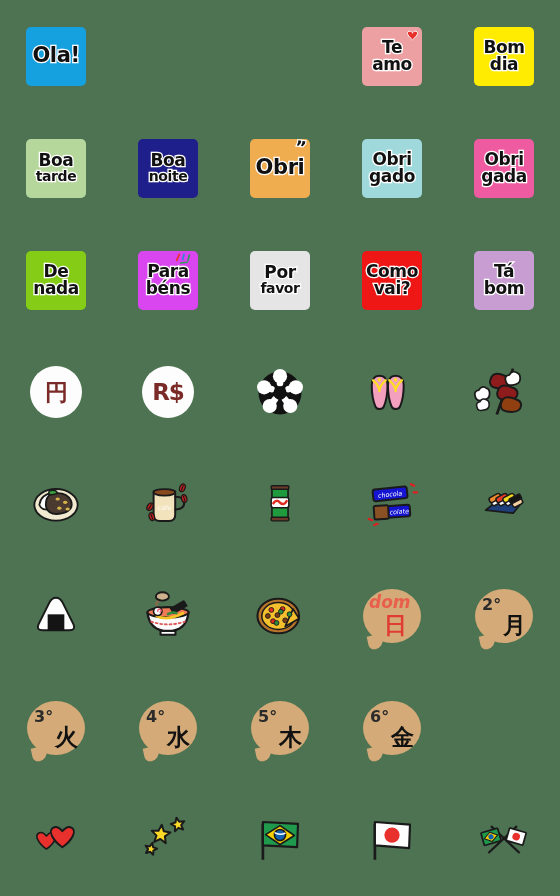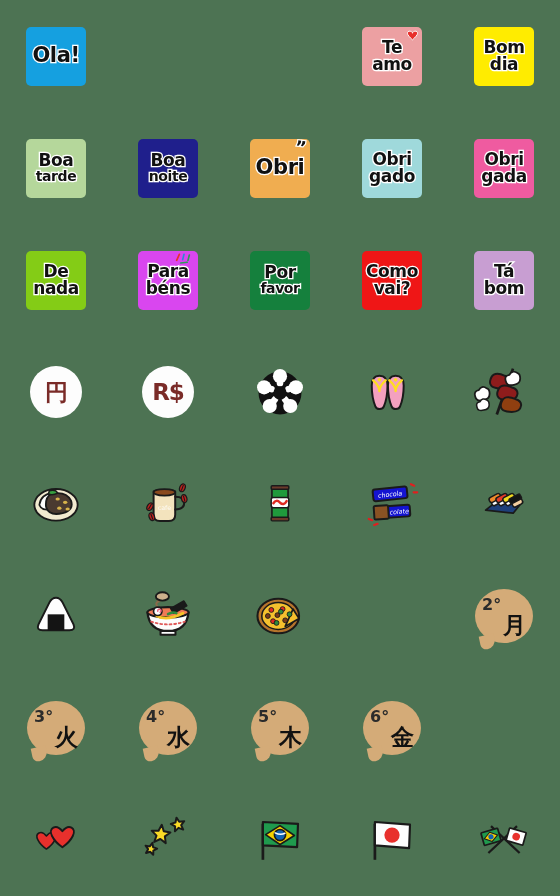--- a/index.html
+++ b/index.html
@@ -175,21 +175,21 @@
         <div class="ln">béns</div>
         <svg viewBox="0 0 60 60" width="26" height="20" class="deco" style="top: 2px; right: 1px;">
           <line x1="8" y1="22" x2="16" y2="4" stroke="#e8302c" stroke-width="5" stroke-linecap="round"></line>
           <line x1="26" y1="20" x2="30" y2="4" stroke="#2e8ad0" stroke-width="5" stroke-linecap="round"></line>
           <line x1="42" y1="22" x2="46" y2="6" stroke="#2e9a5a" stroke-width="5" stroke-linecap="round"></line>
           <line x1="20" y1="30" x2="40" y2="28" stroke="#2e9a5a" stroke-width="4.5" stroke-linecap="round"></line>
         </svg>
       </div>
     </div>
     <div class="cell" style="grid-area: 3 / 3;">
-      <div class="tile two" style="background: #15803d;">
+      <div class="tile two" style="background: #e5e5e5;">
         <div class="ln">Por</div>
         <div class="ln wide">favor</div>
       </div>
     </div>
     <div class="cell" style="grid-area: 3 / 4;">
       <div class="tile two" style="background: rgb(239, 22, 22);">
         <div class="ln">Como</div>
         <div class="ln">vai?</div>
       </div>
     </div>
@@ -383,20 +383,28 @@
           <circle cx="22" cy="36" r="2.8" fill="#e02a22" stroke="#1a1a1a" stroke-width="1"></circle>
           <circle cx="36" cy="35" r="2.8" fill="#7a3a18" stroke="#1a1a1a" stroke-width="1"></circle>
           <circle cx="27" cy="29" r="2.8" fill="#7a3a18" stroke="#1a1a1a" stroke-width="1"></circle>
           <circle cx="16" cy="30" r="2.8" fill="#7a3a18" stroke="#1a1a1a" stroke-width="1"></circle>
           <circle cx="41" cy="28" r="2.8" fill="#2e8a3c" stroke="#1a1a1a" stroke-width="1"></circle>
           <circle cx="26" cy="38" r="2.8" fill="#2e8a3c" stroke="#1a1a1a" stroke-width="1"></circle>
           <circle cx="31" cy="25" r="2.8" fill="#2e8a3c" stroke="#1a1a1a" stroke-width="1"></circle>
         </svg>
       </div>
     </div>
+    <div class="cell" style="grid-area: 6 / 4;">
+      <div class="bubble">
+        <div class="bub-inner">
+          <div class="bub-num red">dom</div>
+          <div class="bub-kanji red">日</div>
+        </div>
+      </div>
+    </div>
     <div class="cell" style="grid-area: 6 / 5;">
       <div class="bubble">
         <div class="bub-inner">
           <div class="bub-num dk">2°</div>
           <div class="bub-kanji dk">月</div>
         </div>
       </div>
     </div>
     <div class="cell" style="grid-area: 7 / 1;">
       <div class="bubble">

